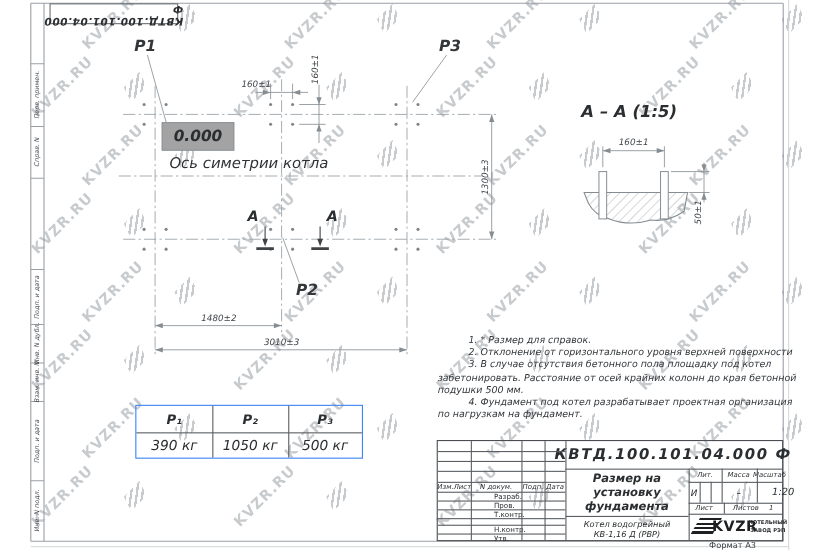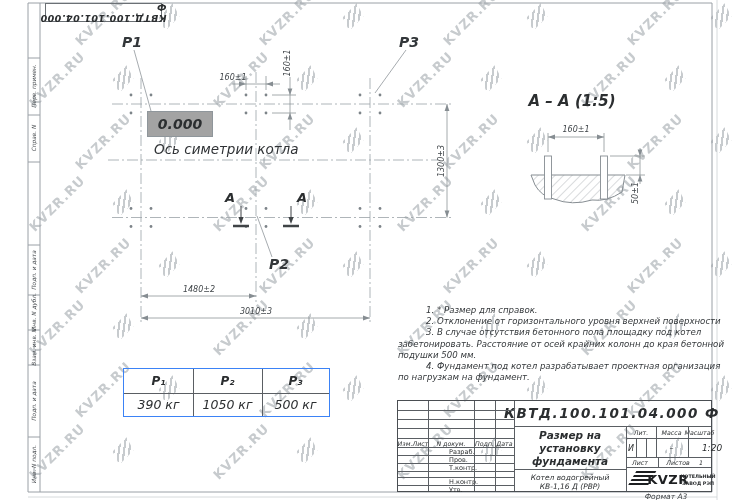--- a/index.html
+++ b/index.html
@@ -52,21 +52,21 @@
   .tb-small{font-size:6.3px;font-style:italic;}
   .tb-row-label{font-size:6.5px;margin-left:48px;}
   .doc-number{font-size:13.5px;font-style:italic;font-weight:600;letter-spacing:1.5px;}
   .tb-title-line{font-size:10.5px;font-style:italic;font-weight:600;}
   .tb-product{font-size:7.5px;font-style:italic;}
   .logo-icon{position:absolute;left:234px;top:70px;width:20px;height:15px;z-index:4;
          background:repeating-linear-gradient(180deg,#1d1f21 0 2px,transparent 2px 4px);
          transform:skewX(-30deg);}
   .logo-name{font-size:13px;font-weight:800;letter-spacing:0.5px;color:#1d1f21;}
   .logo-sub{font-size:4.8px;font-weight:700;color:#2b2e30;}
-  .format-label{font-size:7.5px;font-style:italic;color:#3a3e41;}
+  .format-label{font-size:7.5px;color:#3a3e41;}
 </style>
 </head>
 <body>
 
 <div class="page">
 
   <div id="watermarks">
       <div class="wm" style="left: 67px; top: 10px;">KVZR.RU</div>
       <div class="wm wm-icon" style="left: 159px; top: 10px;"></div>
       <div class="wm" style="left: 251px; top: 10px;">KVZR.RU</div>

